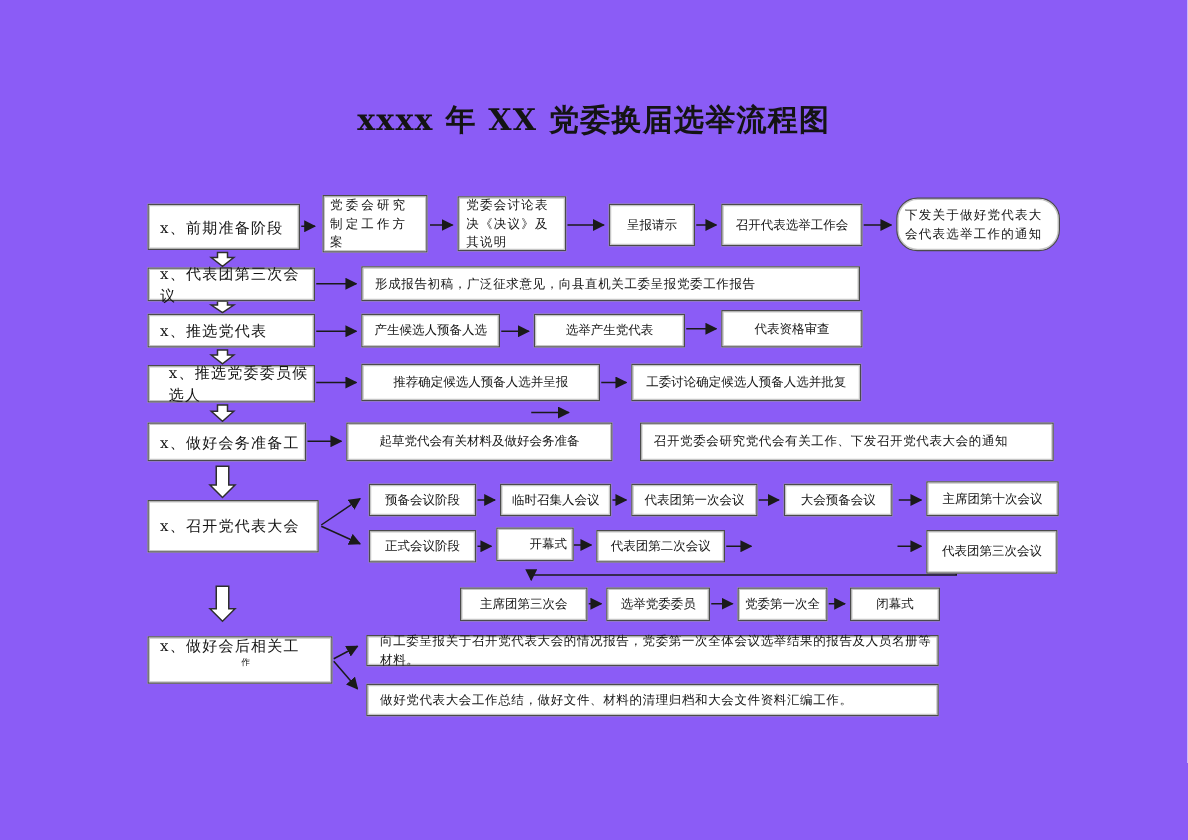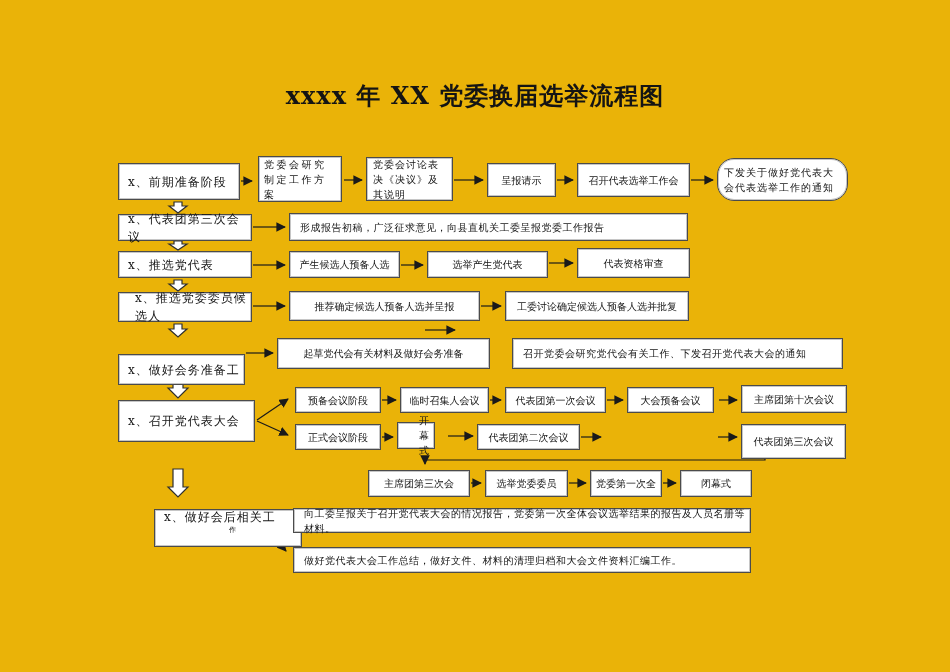--- a/index.html
+++ b/index.html
@@ -1,37 +1,37 @@
 <!DOCTYPE html>
 <html><head>
 <meta charset="utf-8">
 <style>
   html,body{margin:0;padding:0;background:#fff;}
   #page{
-    position:relative;width:950px;height:672px;background:#eab308;overflow:hidden;
+    position:relative;width:950px;height:672px;background:#8b5cf6;overflow:hidden;
     font-family:"DejaVu Serif","Liberation Serif",serif;color:#141414;
   }
   .title{
     position:absolute;top:80px;left:0;width:100%;text-align:center;
     font-size:24px;font-weight:bold;letter-spacing:1px;
   }
   .b{
     position:absolute;background:#fff;border:1.3px solid #4b4b4b;
     box-shadow:inset 0 0 0 1px #c6c6c6;box-sizing:border-box;
     display:flex;align-items:center;justify-content:center;
     text-align:left;font-size:10px;line-height:1.5;color:#141414;
   }
   .stage{
     font-size:12px;letter-spacing:1px;justify-content:flex-start;
     text-align:left;padding-left:9px;
   }
   .sp2{letter-spacing:2.5px;justify-content:flex-start;text-align:left;padding:2px 5px;}
   .sp1{letter-spacing:1px;justify-content:flex-start;text-align:left;padding:2px 6px;}
   .longbox{justify-content:flex-start;text-align:left;padding-left:10px;letter-spacing:0.5px;}
-  .stack{flex-direction:column;line-height:1.3;margin-left:36px;}
+  .stack{flex-direction:column;line-height:1.3;}
   .tiny{font-size:7px;letter-spacing:0;}
   svg.wires{position:absolute;left:0;top:0;width:950px;height:672px;pointer-events:none;}
 </style>
 </head>
 <body>
 
 <div id="page">
 
   <div class="title">xxxx 年 XX 党委换届选举流程图</div>
 
@@ -95,21 +95,21 @@
       <path d="M174,324 L182,324 L182,329 L187,329 L178,337 L169,329 L174,329 Z"></path>
       <path d="M173,373 L183,373 L183,388 L188,388 L178,398 L168,388 L173,388 Z"></path>
       <path d="M173,469 L183,469 L183,487 L188,487 L178,497 L168,487 L173,487 Z"></path>
     </g>
   </svg>
 
   <div class="b stage" style="left:118px;top:163px;width:122px;height:37px;">x、前期准备阶段</div>
   <div class="b stage" style="left:118px;top:214px;width:134px;height:27px;">x、代表团第三次会议</div>
   <div class="b stage" style="left:118px;top:251px;width:134px;height:27px;">x、推选党代表</div>
   <div class="b stage" style="left:118px;top:292px;width:134px;height:30px;padding-left:16px;">x、推选党委委员候选人</div>
-  <div class="b stage" style="left:118px;top:338px;width:127px;height:31px;margin-top:16px;">x、做好会务准备工</div>
+  <div class="b stage" style="left:118px;top:338px;width:127px;height:31px;">x、做好会务准备工</div>
   <div class="b stage" style="left:118px;top:400px;width:137px;height:42px;">x、召开党代表大会</div>
   <div class="b stage stack" style="left:118px;top:509px;width:148px;height:38px;align-items:flex-start;">
     <span>x、做好会后相关工</span>
     <span class="tiny" style="align-self:center;">作</span>
   </div>
 
   <div class="b sp2" style="left:258px;top:156px;width:84px;height:46px;">党委会研究制定工作方案</div>
   <div class="b sp1" style="left:366px;top:157px;width:87px;height:44px;">党委会讨论表决《决议》及其说明</div>
   <div class="b" style="left:487px;top:163px;width:69px;height:34px;">呈报请示</div>
   <div class="b" style="left:577px;top:163px;width:113px;height:34px;">召开代表选举工作会</div>
@@ -127,21 +127,21 @@
   <div class="b" style="left:277px;top:338px;width:213px;height:31px;">起草党代会有关材料及做好会务准备</div>
   <div class="b longbox" style="left:512px;top:338px;width:331px;height:31px;">召开党委会研究党代会有关工作、下发召开党代表大会的通知</div>
 
   <div class="b" style="left:295px;top:387px;width:86px;height:26px;">预备会议阶段</div>
   <div class="b" style="left:400px;top:387px;width:89px;height:26px;">临时召集人会议</div>
   <div class="b" style="left:505px;top:387px;width:101px;height:26px;">代表团第一次会议</div>
   <div class="b" style="left:627px;top:387px;width:87px;height:26px;">大会预备会议</div>
   <div class="b" style="left:741px;top:385px;width:106px;height:28px;">主席团第十次会议</div>
 
   <div class="b" style="left:295px;top:424px;width:86px;height:26px;">正式会议阶段</div>
-  <div class="b" style="left:397px;top:422px;width:38px;height:27px;padding-left:21px;">开幕式</div>
+  <div class="b" style="left:397px;top:422px;width:62px;height:27px;padding-left:21px;">开幕式</div>
   <div class="b" style="left:477px;top:424px;width:103px;height:26px;">代表团第二次会议</div>
   <div class="b" style="left:741px;top:424px;width:105px;height:35px;">代表团第三次会议</div>
 
   <div class="b" style="left:368px;top:470px;width:102px;height:27px;">主席团第三次会</div>
   <div class="b" style="left:485px;top:470px;width:83px;height:27px;">选举党委委员</div>
   <div class="b" style="left:590px;top:470px;width:72px;height:27px;">党委第一次全</div>
   <div class="b" style="left:680px;top:470px;width:72px;height:27px;">闭幕式</div>
 
   <div class="b longbox" style="left:293px;top:508px;width:458px;height:25px;">向工委呈报关于召开党代表大会的情况报告，党委第一次全体会议选举结果的报告及人员名册等材料。</div>
   <div class="b longbox" style="left:293px;top:547px;width:458px;height:26px;">做好党代表大会工作总结，做好文件、材料的清理归档和大会文件资料汇编工作。</div>

